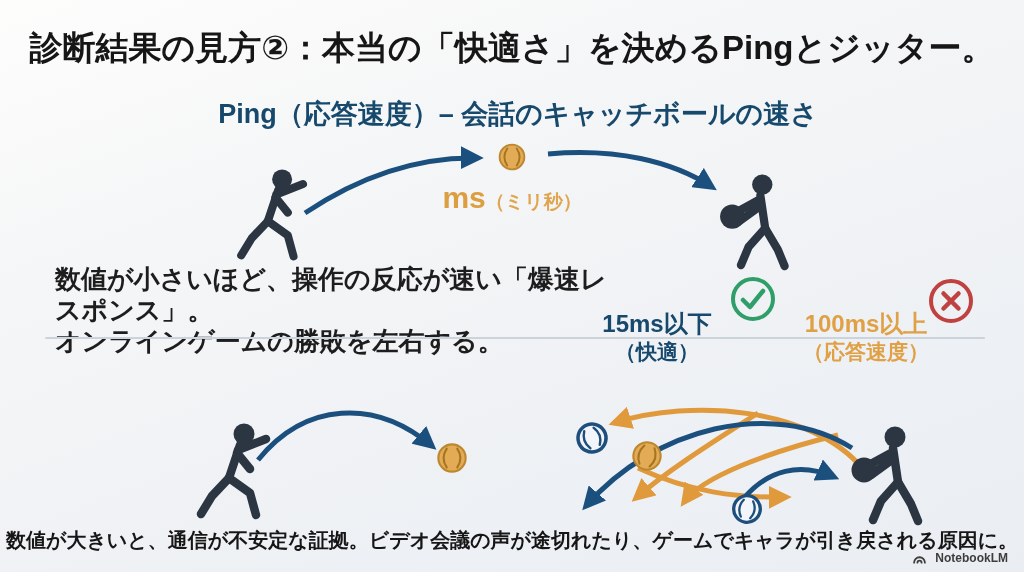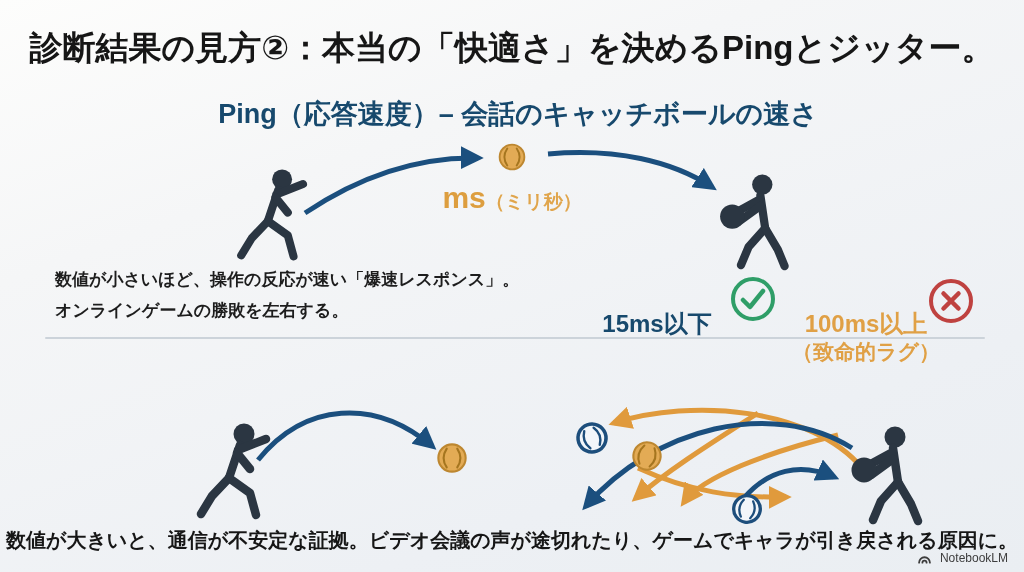--- a/index.html
+++ b/index.html
@@ -17,38 +17,38 @@
     left:12px;right:0;text-align:center;font-weight:800;color:#17496d;
   }
   .ping-heading{top:96px;font-size:27px;}
   .jitter-heading{top:356px;font-size:27px;}
   .svg-layer{left:0;top:0;width:1024px;height:572px;pointer-events:none;}
   .ms-row{left:0;right:0;top:181px;text-align:center;}
   .ms-unit{font-size:30px;font-weight:800;color:#dd9e3f;text-align:center;}
   .ms-note{font-size:19px;font-weight:700;color:#e0a54c;}
   .ping-desc{
     left:55px;top:264px;width:560px;
-    font-size:17px;font-weight:700;color:#1d1d1d;line-height:31px;
+    font-size:26px;font-weight:700;color:#1d1d1d;line-height:31px;
   }
   .verdict{top:266px;text-align:center;line-height:1.2;font-weight:800;margin-top:44px;}
   .verdict-good{left:588px;width:138px;color:#17496d;}
   .verdict-bad{left:792px;width:148px;color:#e0a045;}
   .verdict .value{font-size:24px;display:block;}
   .verdict .note{font-size:21px;display:block;}
   .badge{width:48px;height:48px;}
   .badge-good{left:729px;top:275px;}
   .badge-bad{left:927px;top:277px;}
   .divider{left:45px;top:337px;width:940px;height:2px;background:#ccd3da;border-radius:1px;}
   .jitter-desc{
     left:0;right:0;top:527px;text-align:center;
     font-size:20px;font-weight:700;color:#161616;
   }
   .watermark{
     right:16px;bottom:7px;display:flex;align-items:center;gap:8px;
-    font-size:12px;font-weight:400;color:#3d3d3d;justify-content:flex-end;
+    font-size:12px;font-weight:700;color:#3d3d3d;justify-content:flex-end;
   }
 </style>
 </head>
 <body>
 
 <div class="canvas">
 
   <svg class="abs svg-layer" viewBox="0 0 1024 572" aria-hidden="true">
     <defs>
       <marker id="mBlue" viewBox="0 0 10 10" refX="7.5" refY="5" markerWidth="4.6" markerHeight="4.6" orient="auto-start-reverse">
@@ -116,29 +116,30 @@
     <span class="ms-unit">ms</span><span class="ms-note">（ミリ秒）</span>
   </div>
 
   <div class="abs ping-desc">
     <span>数値が小さいほど、操作の反応が速い「爆速レスポンス」。</span><br>
     <span>オンラインゲームの勝敗を左右する。</span>
   </div>
 
   <div class="abs verdict verdict-good">
     <span class="value">15ms以下</span>
+    <span class="note">（快適）</span>
   </div>
   <svg class="abs badge badge-good" viewBox="0 0 48 48">
     <circle cx="24" cy="24" r="20" fill="none" stroke="#2f9e68" stroke-width="4"></circle>
     <path d="M14 25 L21 32 L34 16" fill="none" stroke="#2f9e68" stroke-width="4.5" stroke-linecap="round" stroke-linejoin="round"></path>
   </svg>
 
   <div class="abs verdict verdict-bad">
     <span class="value">100ms以上</span>
-    <span class="note">（致命的ラグ）</span>
+    <span class="note">（応答速度）</span>
   </div>
   <svg class="abs badge badge-bad" viewBox="0 0 48 48">
     <circle cx="24" cy="24" r="20" fill="none" stroke="#bf4240" stroke-width="4"></circle>
     <path d="M16.5 16.5 L31.5 31.5 M31.5 16.5 L16.5 31.5" fill="none" stroke="#bf4240" stroke-width="4.5" stroke-linecap="round"></path>
   </svg>
 
   <div class="abs divider"></div>
 
 
   <div class="abs jitter-desc">数値が大きいと、通信が不安定な証拠。ビデオ会議の声が途切れたり、ゲームでキャラが引き戻される原因に。</div>

